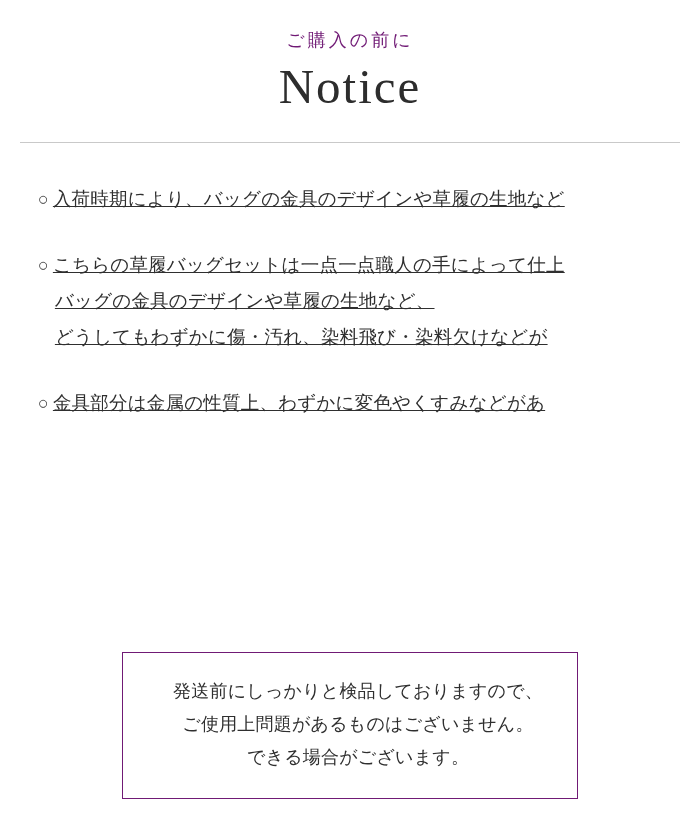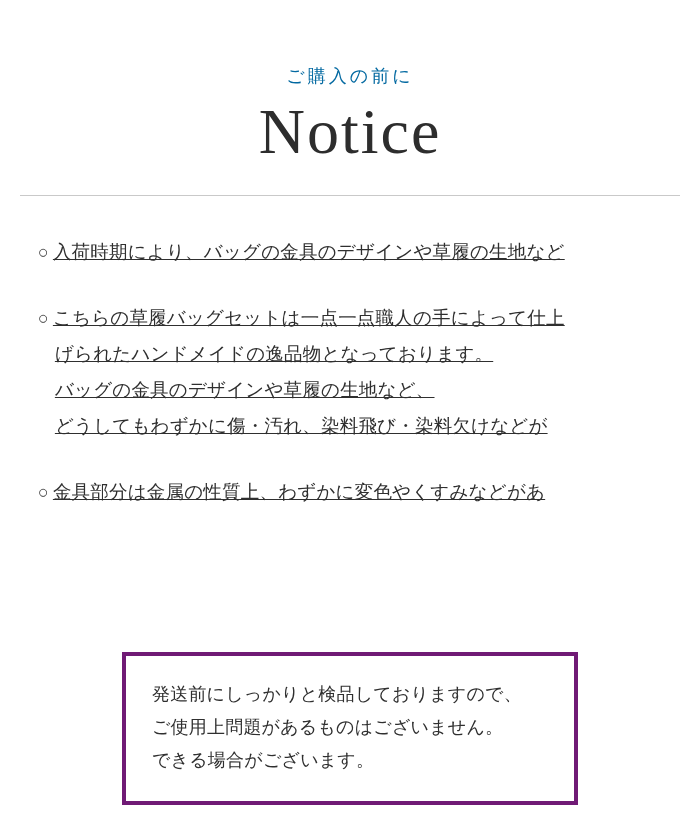--- a/index.html
+++ b/index.html
@@ -24,27 +24,26 @@
 
   
   .header {
     padding-top: 28px;
     text-align: center;
   }
   .header-sub {
     font-family: "Liberation Serif", "DejaVu Serif", serif;
     font-size: 18px;
     letter-spacing: 3px;
-    color: #0369a1;
+    color: #701a75;
     line-height: 1.4;
-    margin-top: 36px;
   }
   .header-title {
     font-family: "Liberation Serif", "DejaVu Serif", serif;
-    font-size: 64px;
+    font-size: 49px;
     font-weight: 400;
     letter-spacing: 2px;
     color: #2d2d2d;
     line-height: 1.15;
     margin-top: 6px;
   }
   .divider {
     width: 660px;
     height: 1px;
     background: #c9c9c9;
@@ -86,22 +85,23 @@
     padding-left: 2px;
   }
 
   
   .framed-box {
     position: absolute;
     left: 122px;
     top: 652px;
     width: 456px;
     box-sizing: border-box;
-    border: 4px solid #701a75;
+    border: 1px solid #701a75;
     padding: 22px 10px 24px 26px;
+    text-align: center;
   }
   .framed-line {
     font-size: 18px;
     line-height: 33px;
     color: #2f2f2f;
     letter-spacing: 0.2px;
     white-space: pre;
   }
 </style>
 </head>
@@ -124,21 +124,20 @@
           <div class="note-line">入荷時期により、バッグの金具のデザインや草履の生地など</div>
         </div>
       </div>
     </div>
 
     <div class="note">
       <div class="note-inner">
         <span class="bullet">○</span>
         <div class="note-lines">
           <div class="note-line">こちらの草履バッグセットは一点一点職人の手によって仕上</div>
-          <div class="note-line indent">げられたハンドメイドの逸品物となっております。</div>
           <div class="note-line indent">バッグの金具のデザインや草履の生地など、</div>
           <div class="note-line indent">どうしてもわずかに傷・汚れ、染料飛び・染料欠けなどが</div>
         </div>
       </div>
     </div>
 
     <div class="note">
       <div class="note-inner">
         <span class="bullet">○</span>
         <div class="note-lines">

